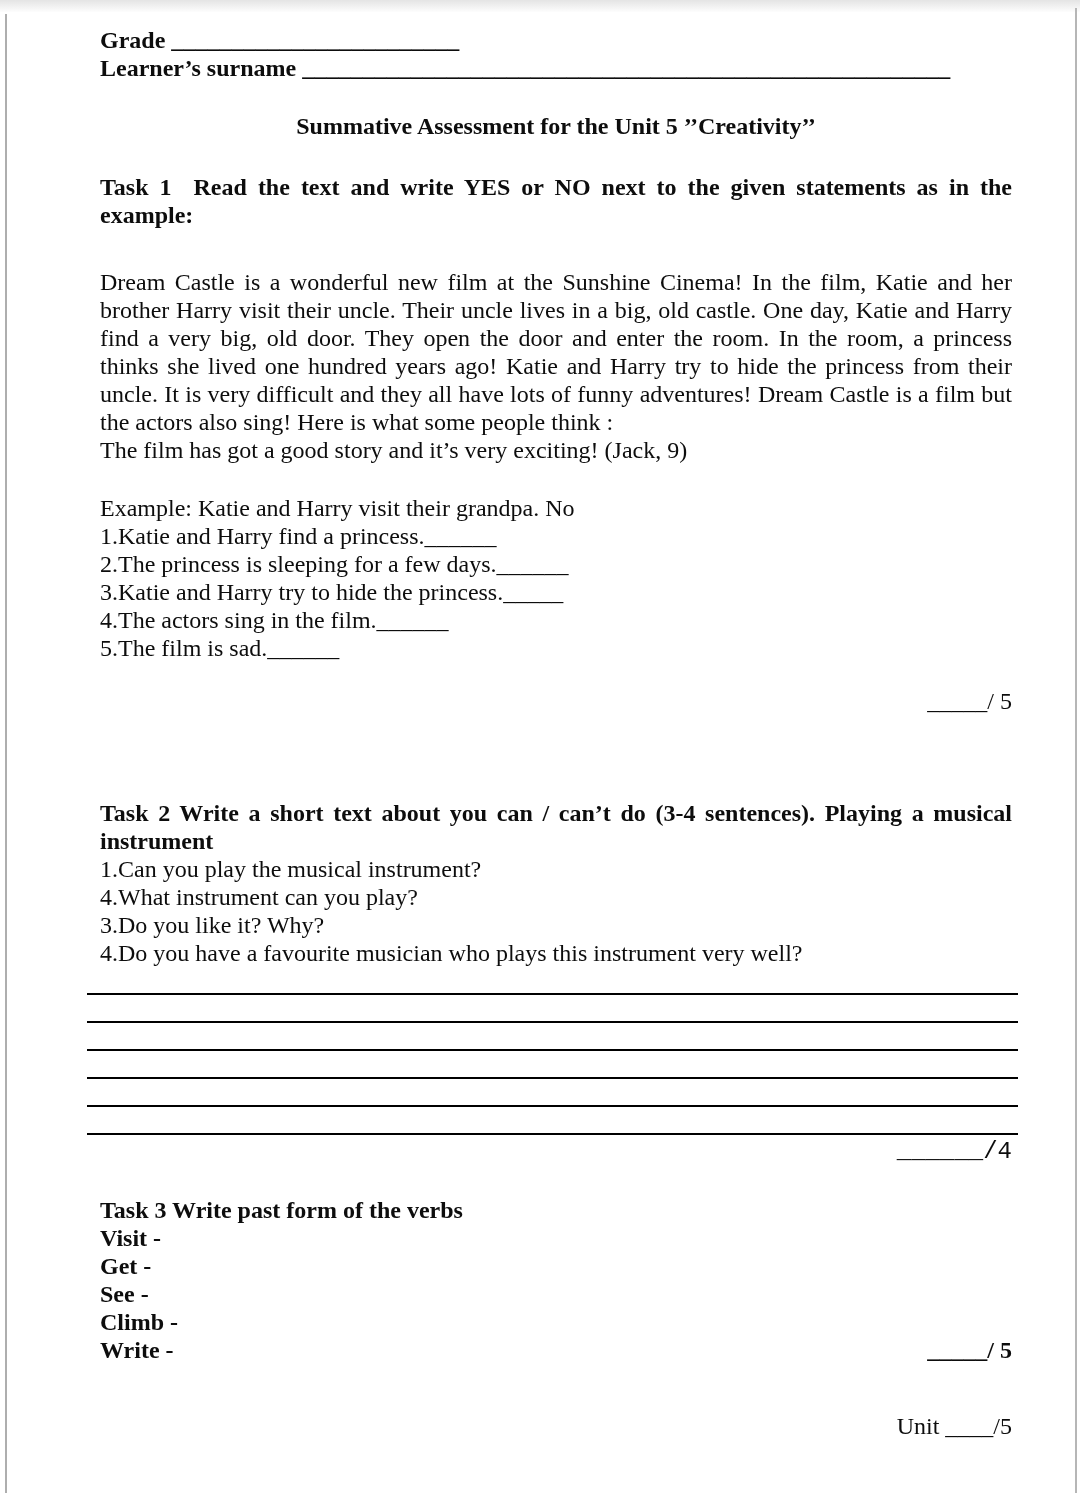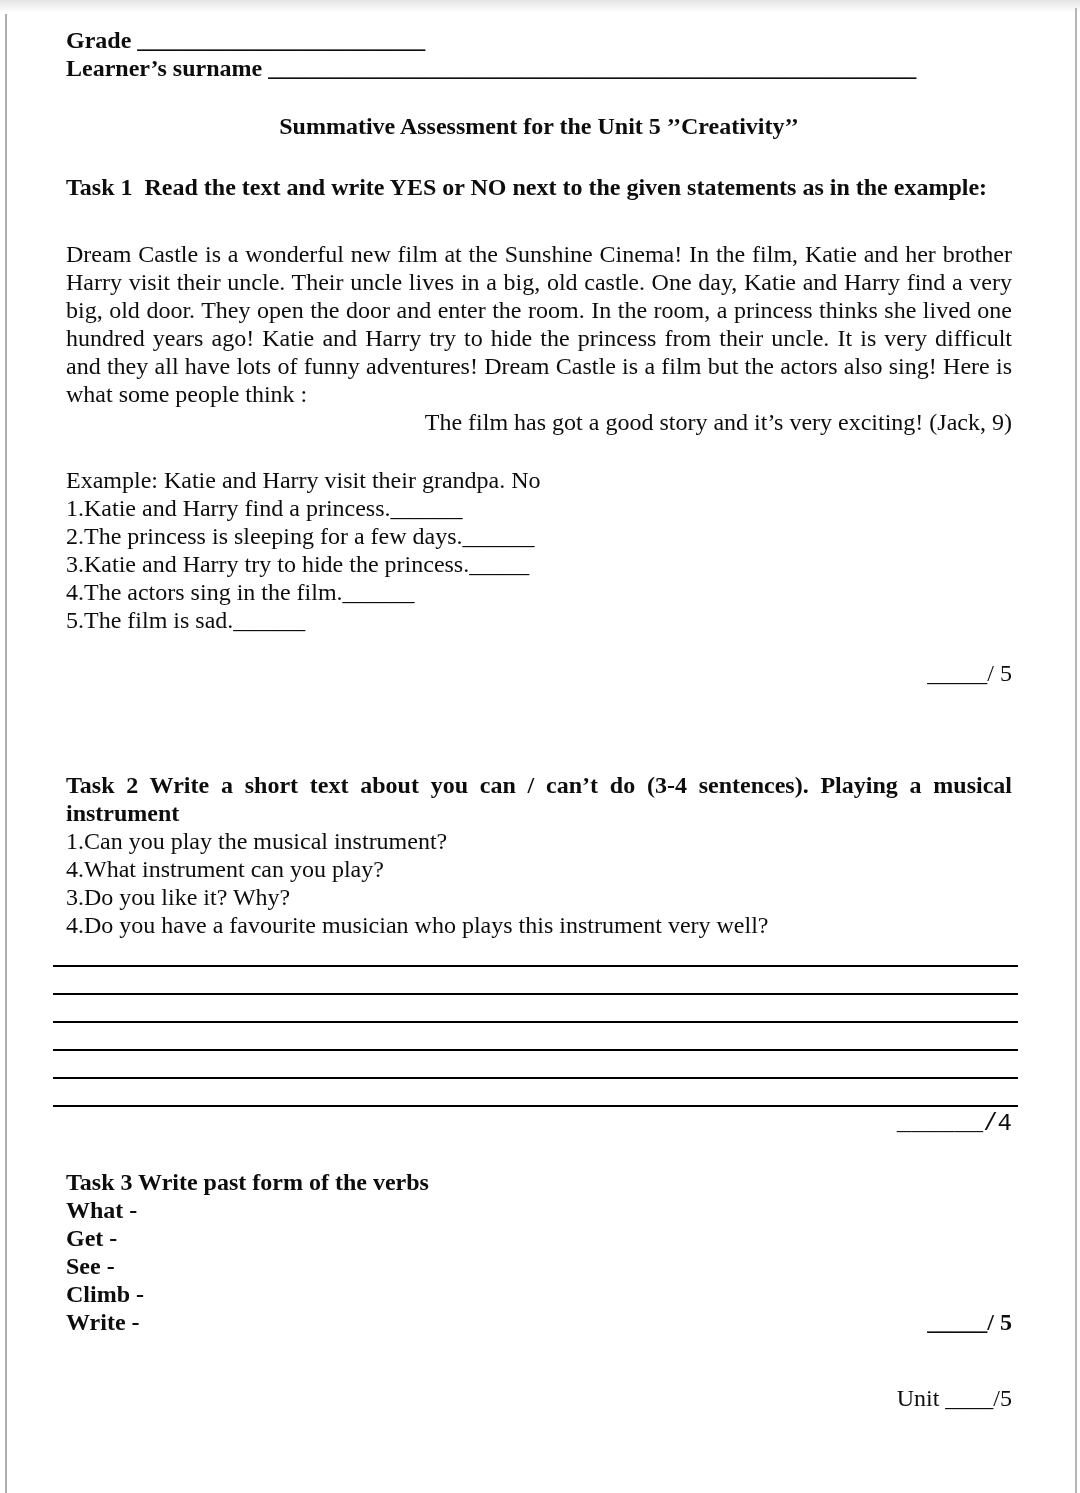--- a/index.html
+++ b/index.html
@@ -8,29 +8,29 @@
     font-family: "Liberation Serif", serif;
     color: #0d0d0d; font-size: 24px; line-height: 28px;
   }
   
   .edge-top  { position: absolute; top: 0; left: 0; width: 100%; height: 12px;
                background: linear-gradient(180deg, #e4e4e4, #fdfdfd); }
   .edge-left { position: absolute; top: 14px; bottom: 0; left: 5px; width: 2px; background: #aeaeae; }
   .edge-right{ position: absolute; top: 8px;  bottom: 0; right: 3px; width: 2px; background: #b6b6b6; }
 
   .page { position: absolute; top: 0; left: 0; right: 0; bottom: 0;
-          padding: 26px 68px 0 66px; box-sizing: border-box; }
+          padding: 26px 68px 0 100px; box-sizing: border-box; }
   .header-line { font-weight: bold; white-space: nowrap; }
 
   .doc-title { text-align: center; font-weight: bold; margin-top: 30px; }
 
   .task-heading { font-weight: bold; text-align: justify; }
   .mt-task1 { margin-top: 33px; }
   .passage { text-align: justify; margin-top: 39px; }
-  .quote-line { text-align: right; }
+  .quote-line { text-align: left; }
   .example-block { margin-top: 30px; }
   .score-line { text-align: right; }
   .task1-score { margin-top: 25px; }
   .task2-heading { margin-top: 84px; }
   .writing-line { height: 28px; box-sizing: border-box; border-bottom: 2px solid #000; }
   .writing-lines { margin-left: -13px; margin-right: -6px; }
   .task2-score { margin-top: 3px; font-family: Liberation Mono, monospace; }
   .task3-heading { margin-top: 30px; }
   .verb-line { font-weight: bold; }
   .verb-score-row { display: flex; justify-content: space-between; align-items: baseline; }
@@ -79,21 +79,21 @@
       <div class="writing-line"></div>
       <div class="writing-line"></div>
       <div class="writing-line"></div>
       <div class="writing-line"></div>
       <div class="writing-line"></div>
     </div>
 
   <div class="score-line task2-score">______/4</div>
 
   <div class="task-heading task3-heading">Task 3 Write past form of the verbs</div>
-  <div class="verb-line">What -</div>
+  <div class="verb-line">Visit -</div>
   <div class="verb-line">Get -</div>
   <div class="verb-line">See -</div>
   <div class="verb-line">Climb -</div>
   <div class="verb-line verb-score-row">
     <span>Write -</span>
     <span class="task3-score">_____/ 5</span>
   </div>
 
   <div class="total-line"><span>Unit </span><span>____/5</span></div>
 

